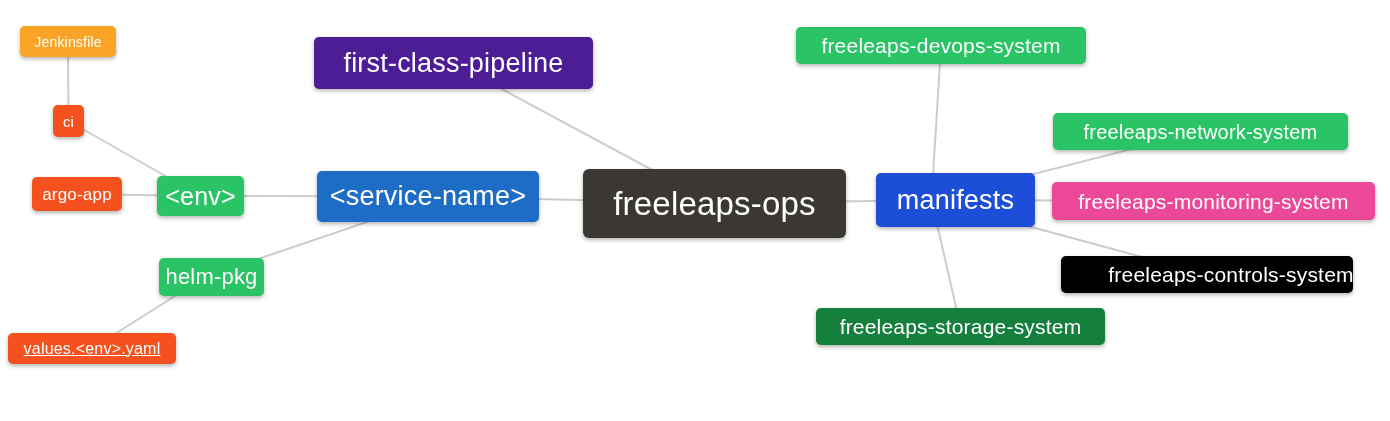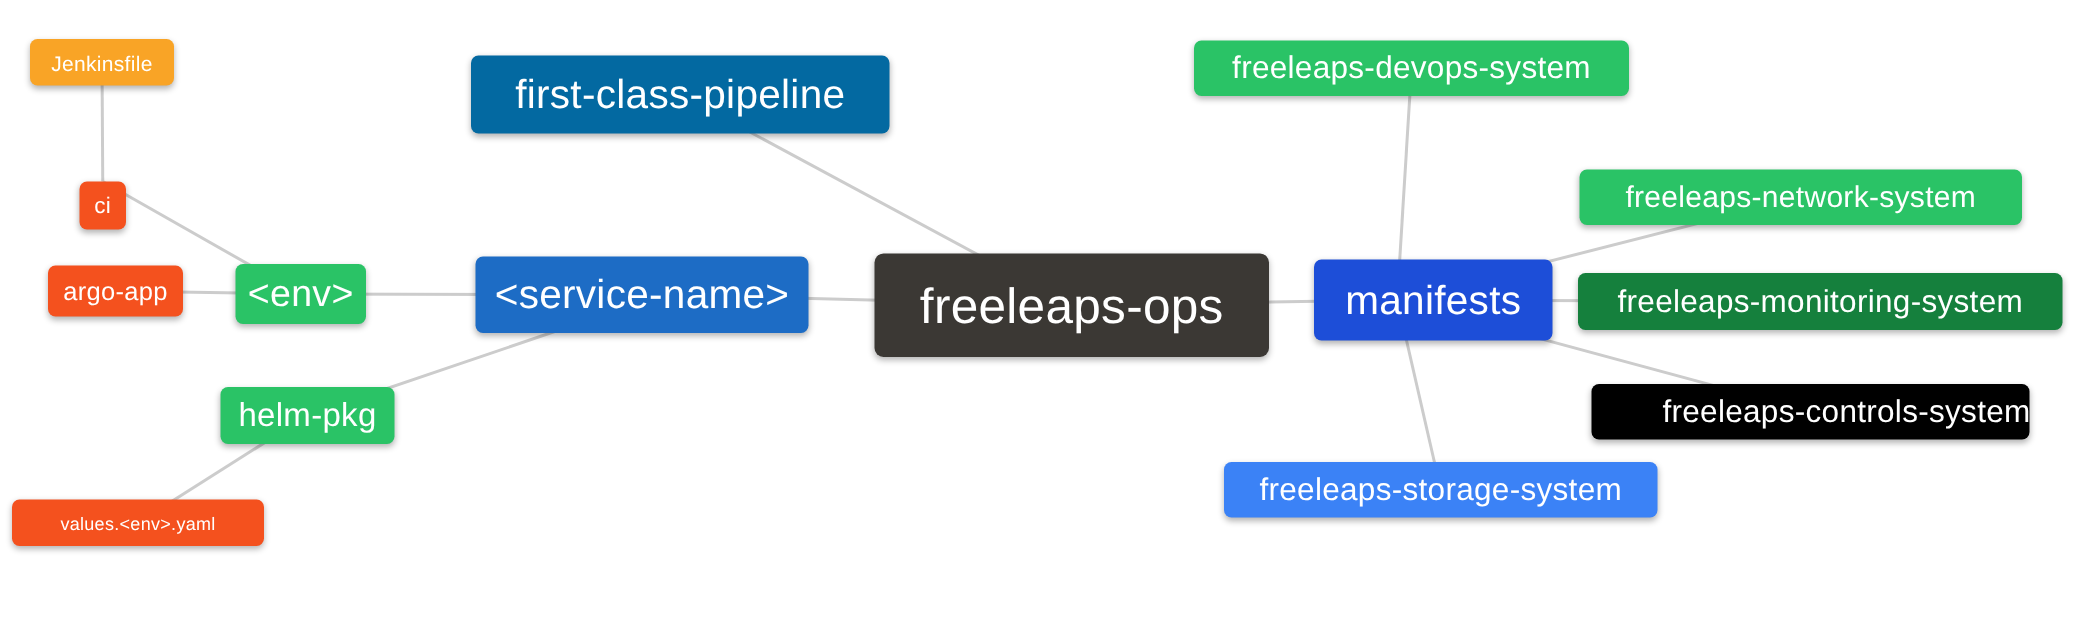--- a/index.html
+++ b/index.html
@@ -57,56 +57,56 @@
       <line x1="931.5" y1="200" x2="941" y2="45.5" stroke="#cccccc" stroke-width="2"></line>
       <line x1="931.5" y1="200" x2="1200.5" y2="131.5" stroke="#cccccc" stroke-width="2"></line>
       <line x1="931.5" y1="200" x2="1213.5" y2="201" stroke="#cccccc" stroke-width="2"></line>
       <line x1="931.5" y1="200" x2="1207" y2="274.5" stroke="#cccccc" stroke-width="2"></line>
       <line x1="931.5" y1="200" x2="960.5" y2="326.5" stroke="#cccccc" stroke-width="2"></line>
     </svg>
   <div>
       <div class="node" style="left: 583px; top: 169px; width: 263px; height: 69px; background: rgb(59, 56, 52); border-radius: 6px;">
         <span style="font-size: 33px;">freeleaps-ops</span>
       </div>
-      <div class="node" style="left: 314px; top: 37px; width: 279px; height: 52px; background: #0369a1;">
+      <div class="node" style="left: 314px; top: 37px; width: 279px; height: 52px; background: #4c1d95;">
         <span style="font-size: 27px;">first-class-pipeline</span>
       </div>
       <div class="node" style="left: 317px; top: 171px; width: 222px; height: 51px; background: rgb(29, 108, 197);">
         <span style="font-size: 27px;">&lt;service-name&gt;</span>
       </div>
       <div class="node" style="left: 852px; top: 173px; width: 159px; height: 54px; background: #1d4ed8; margin-left: 24px;">
         <span style="font-size: 27px;">manifests</span>
       </div>
       <div class="node" style="left: 157px; top: 176px; width: 87px; height: 40px; background: rgb(42, 195, 102);">
         <span style="font-size: 25px;">&lt;env&gt;</span>
       </div>
-      <div class="node" style="left: 147px; top: 258px; width: 116px; height: 38px; background: rgb(42, 195, 102);">
+      <div class="node" style="left: 159px; top: 258px; width: 105px; height: 38px; background: rgb(42, 195, 102);">
         <span style="font-size: 22px;">helm-pkg</span>
       </div>
-      <div class="node" style="left: 53px; top: 121px; width: 31px; height: 32px; background: rgb(244, 81, 30);">
+      <div class="node" style="left: 53px; top: 105px; width: 31px; height: 32px; background: rgb(244, 81, 30);">
         <span style="font-size: 15px;">ci</span>
       </div>
       <div class="node" style="left: 32px; top: 177px; width: 90px; height: 34px; background: rgb(244, 81, 30);">
         <span style="font-size: 17px;">argo-app</span>
       </div>
       <div class="node" style="left: 20px; top: 26px; width: 96px; height: 31px; background: rgb(249, 164, 38);">
         <span style="font-size: 14px;">Jenkinsfile</span>
       </div>
       <div class="node" style="left: 8px; top: 333px; width: 168px; height: 31px; background: rgb(244, 81, 30);">
-        <span style="font-size: 12px;">values.&lt;env&gt;.yaml</span>
+        <span style="font-size: 16px; text-decoration: underline;">values.&lt;env&gt;.yaml</span>
       </div>
       <div class="node" style="left: 796px; top: 27px; width: 290px; height: 37px; background: rgb(42, 195, 102);">
         <span style="font-size: 21px;">freeleaps-devops-system</span>
       </div>
       <div class="node" style="left: 1053px; top: 113px; width: 295px; height: 37px; background: rgb(42, 195, 102);">
         <span style="font-size: 20px;">freeleaps-network-system</span>
       </div>
-      <div class="node" style="left: 1052px; top: 182px; width: 323px; height: 38px; background: #15803d;">
+      <div class="node" style="left: 1052px; top: 182px; width: 323px; height: 38px; background: #ec4899;">
         <span style="font-size: 21px;">freeleaps-monitoring-system</span>
       </div>
       <div class="node" style="left: 1061px; top: 256px; width: 292px; height: 37px; background: #000000; padding-left: 48px;">
         <span style="font-size: 21px;">freeleaps-controls-system</span>
       </div>
-      <div class="node" style="left: 816px; top: 308px; width: 289px; height: 37px; background: #3b82f6;">
+      <div class="node" style="left: 816px; top: 308px; width: 289px; height: 37px; background: #15803d;">
         <span style="font-size: 21px;">freeleaps-storage-system</span>
       </div>
     </div>
 </div>
 
 </body></html>

